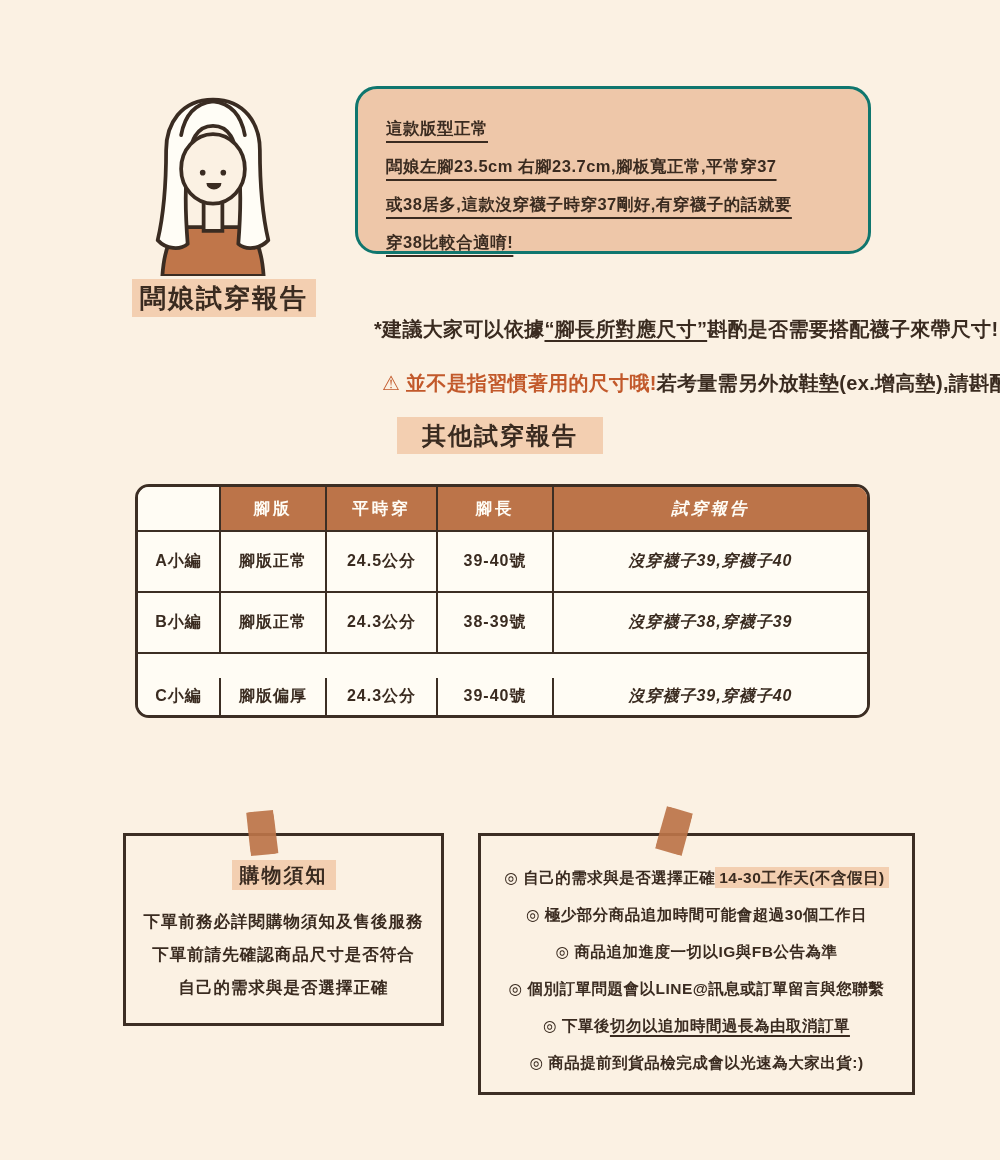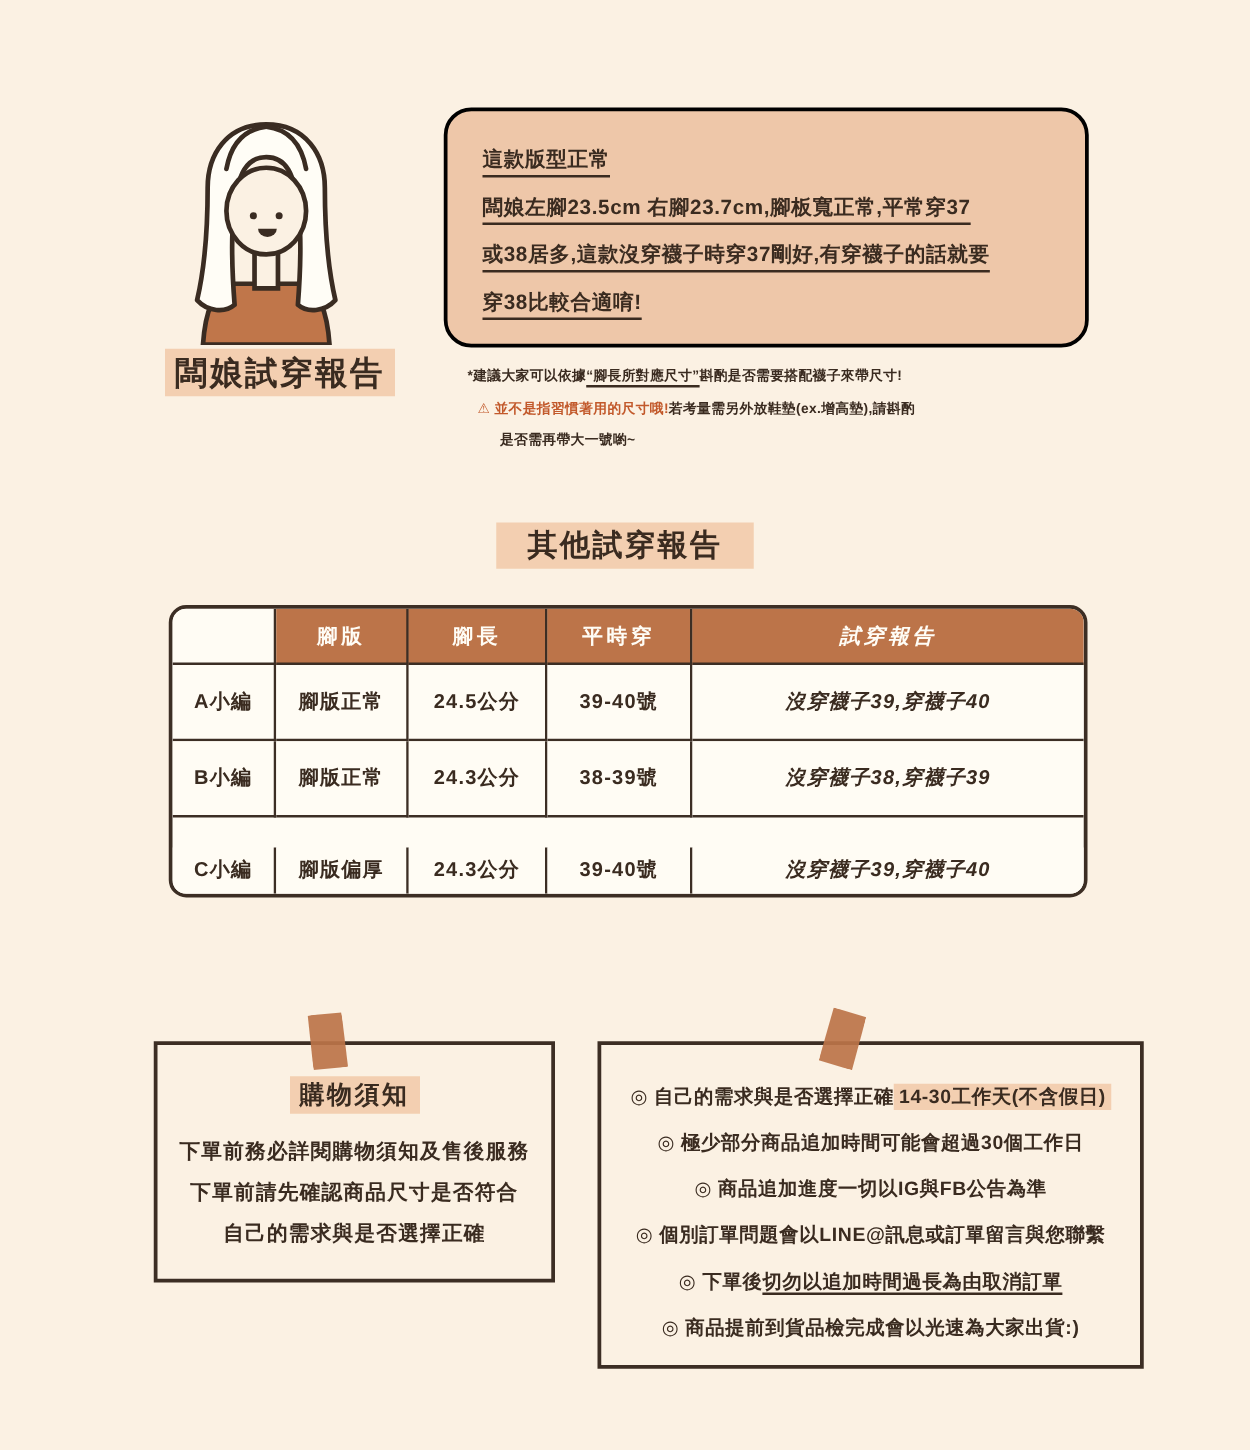--- a/index.html
+++ b/index.html
@@ -11,32 +11,32 @@
   .hl { background:#F3CFB1; padding:4px 8px; }
 
   
   .avatar { position:absolute; left:138px; top:88px; width:150px; height:188px; }
 
   
   .report-title { position:absolute; left:132px; top:281px; font-size:26px; letter-spacing:2px; }
 
   
   .bubble {
-    position:absolute; left:355px; top:86px; width:516px; height:192px;
-    background:#EEC7A9; border:3px solid #000000; border-radius:22px;
+    position:absolute; left:355px; top:86px; width:516px; height:168px;
+    background:#EEC7A9; border:3px solid #0f766e; border-radius:22px;
     padding:20px 28px 0 28px; box-sizing:border-box;
   }
   .bubble-line {
     font-size:16.5px; line-height:38px; letter-spacing:0.5px; white-space:nowrap;
     text-decoration:underline; text-underline-offset:7px; text-decoration-thickness:1.5px;
   }
 
   
   .notes { position:absolute; left:374px; top:289px; width:512px; }
-  .note-line { font-size:11px; line-height:25.5px; letter-spacing:0.3px; white-space:nowrap; }
+  .note-line { font-size:20px; line-height:25.5px; letter-spacing:0.3px; white-space:nowrap;margin-top:28px; }
   .note-line-2 { padding-left:8px; }
   .note-line-3 { padding-left:26px; }
   .warn { color:#C2592B; }
   .ul { text-decoration:underline; text-underline-offset:4px; text-decoration-thickness:1.5px; }
 
   
   .other-title { position:absolute; left:0; top:420px; width:100%; text-align:center; }
   .other-title .hl { font-size:24px; letter-spacing:2px; padding:5px 25px; }
 
   
@@ -112,22 +112,22 @@
     <div class="note-line note-line-3">是否需再帶大一號喲~</div>
   </div>
 
   <div class="other-title">
     <span class="hl">其他試穿報告</span>
   </div>
 
   <div class="fit-table">
     <div class="cell th th-empty"></div>
     <div class="cell th">腳版</div>
+    <div class="cell th">平時穿</div>
     <div class="cell th">腳長</div>
-    <div class="cell th">平時穿</div>
     <div class="cell th col-last">試穿報告</div>
 
     <div class="cell">A小編</div>
     <div class="cell">腳版正常</div>
     <div class="cell">24.5公分</div>
     <div class="cell">39-40號</div>
     <div class="cell col-last">沒穿襪子39,穿襪子40</div>
 
     <div class="cell">B小編</div>
     <div class="cell">腳版正常</div>

